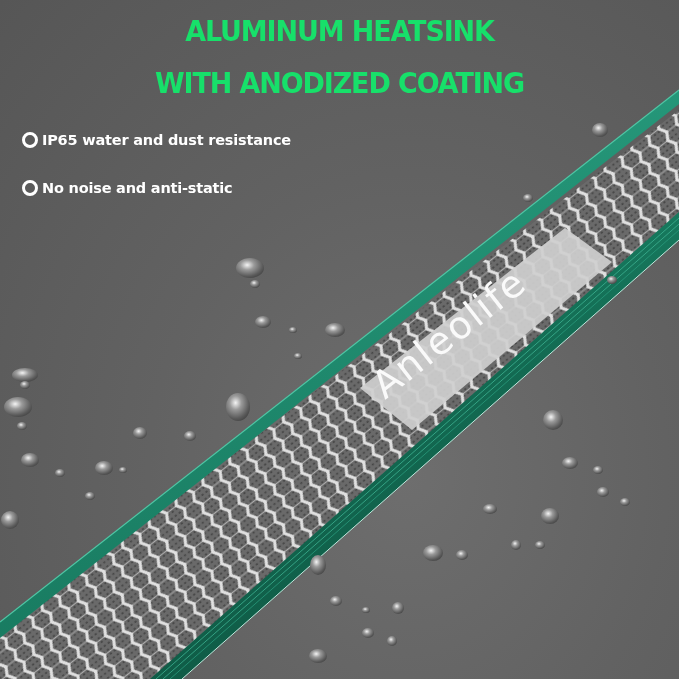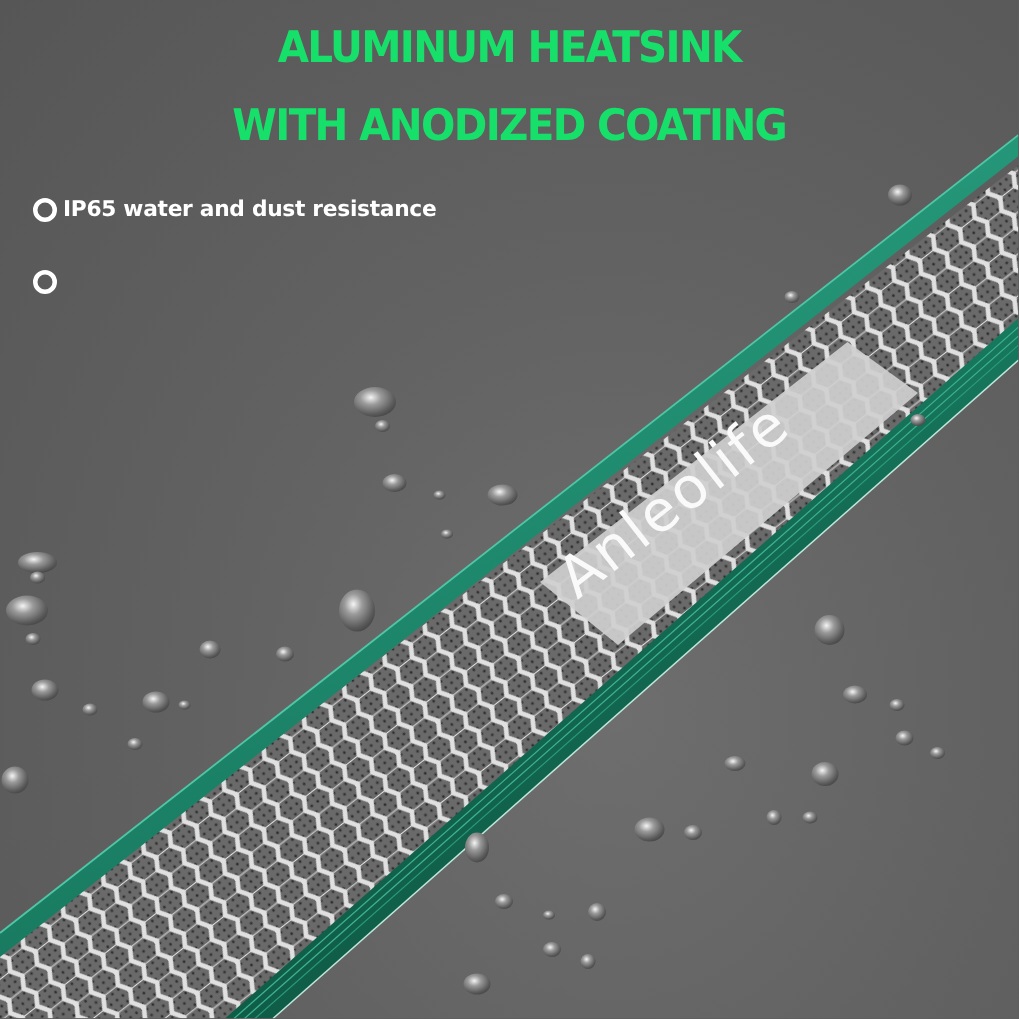--- a/index.html
+++ b/index.html
@@ -113,14 +113,15 @@
 <div class="headline h1">ALUMINUM HEATSINK</div>
 <div class="headline h2">WITH ANODIZED COATING</div>
 
 <div class="features">
   <div class="feature">
     <span class="bullet"></span>
     <span class="ftext">IP65 water and dust resistance</span>
   </div>
   <div class="feature">
     <span class="bullet"></span>
+    <span class="ftext">No noise and anti-static</span>
   </div>
 </div>
 
 </body></html>

